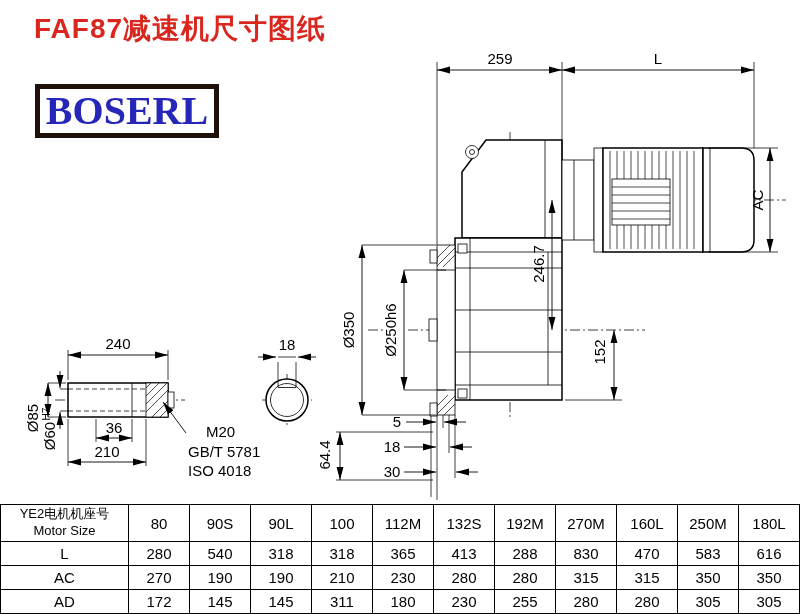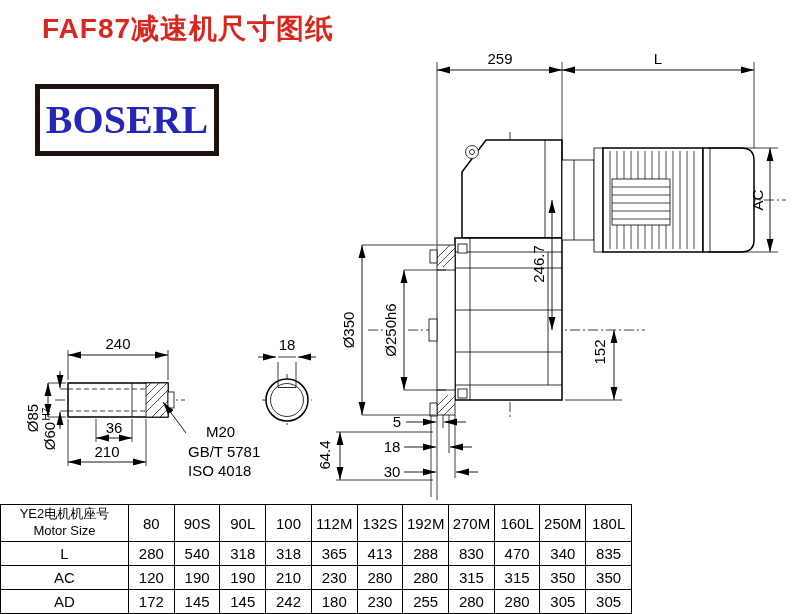--- a/index.html
+++ b/index.html
@@ -1,25 +1,25 @@
 <!DOCTYPE html>
 <html style="--title_red: #d9261e; --logo_blue: #2626b8; --logo_border: #20100a;"><head>
 <meta charset="utf-8">
 <style>
   *{margin:0;padding:0;box-sizing:border-box}
   html,body{width:800px;height:614px;background:#fff;overflow:hidden;position:relative;
     font-family:"Liberation Sans","DejaVu Sans",sans-serif;color:#000}
-  .page-title{position:absolute;left:42px;top:10px;font-size:28px;font-weight:bold;
+  .page-title{position:absolute;left:34px;top:10px;font-size:28px;font-weight:bold;
     color:var(--title_red,#d9261e);letter-spacing:1px;white-space:nowrap}
-  .logo{position:absolute;left:35px;top:84px;width:184px;height:72px;
+  .logo{position:absolute;left:35px;top:84px;width:184px;height:54px;
     border:5px solid var(--logo_border,#20100a);display:flex;align-items:center;justify-content:center;background:#fff}
   .logo span{font-family:"Liberation Serif","DejaVu Serif",serif;font-size:40px;font-weight:bold;
     color:var(--logo_blue,#2626b8);line-height:1}
   svg.drawing{position:absolute;left:0;top:0}
-  table.size-table{position:absolute;left:0;bottom:0;width:632px;border-collapse:collapse;
+  table.size-table{position:absolute;left:0;bottom:0;width:800px;border-collapse:collapse;
     table-layout:fixed;font-size:15px;background:#fff}
   .size-table td{border:1px solid #000;text-align:center;vertical-align:middle;height:24px;padding:0}
   .size-table tr.hdr td{height:37px}
   .size-table td.lbl{width:128px}
   .size-table .hdr .lbl div{font-size:13px;line-height:1.3}
   
   .out{fill:#fff;stroke:#000;stroke-width:1.5}
   .thin{fill:none;stroke:#000;stroke-width:0.8}
   .thinf{fill:#fff;stroke:#000;stroke-width:0.8}
   .hat{fill:none;stroke:#000;stroke-width:0.7}
@@ -282,43 +282,43 @@
     <td class="lbl">L</td>
     <td>280</td>
     <td>540</td>
     <td>318</td>
     <td>318</td>
     <td>365</td>
     <td>413</td>
     <td>288</td>
     <td>830</td>
     <td>470</td>
-    <td>340</td>
-    <td>835</td>
+    <td>583</td>
+    <td>616</td>
   </tr>
   <tr>
     <td class="lbl">AC</td>
-    <td>120</td>
+    <td>270</td>
     <td>190</td>
     <td>190</td>
     <td>210</td>
     <td>230</td>
     <td>280</td>
     <td>280</td>
     <td>315</td>
     <td>315</td>
     <td>350</td>
     <td>350</td>
   </tr>
   <tr>
     <td class="lbl">AD</td>
     <td>172</td>
     <td>145</td>
     <td>145</td>
-    <td>242</td>
+    <td>311</td>
     <td>180</td>
     <td>230</td>
     <td>255</td>
     <td>280</td>
     <td>280</td>
     <td>305</td>
     <td>305</td>
   </tr>
 </tbody>
   </table>

